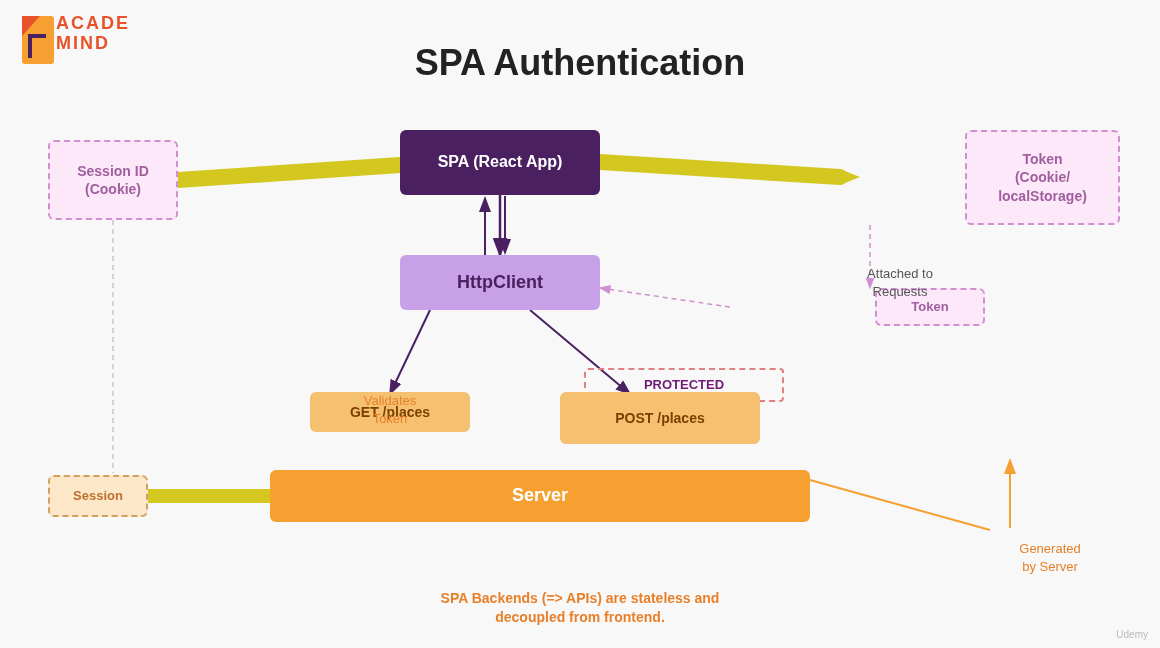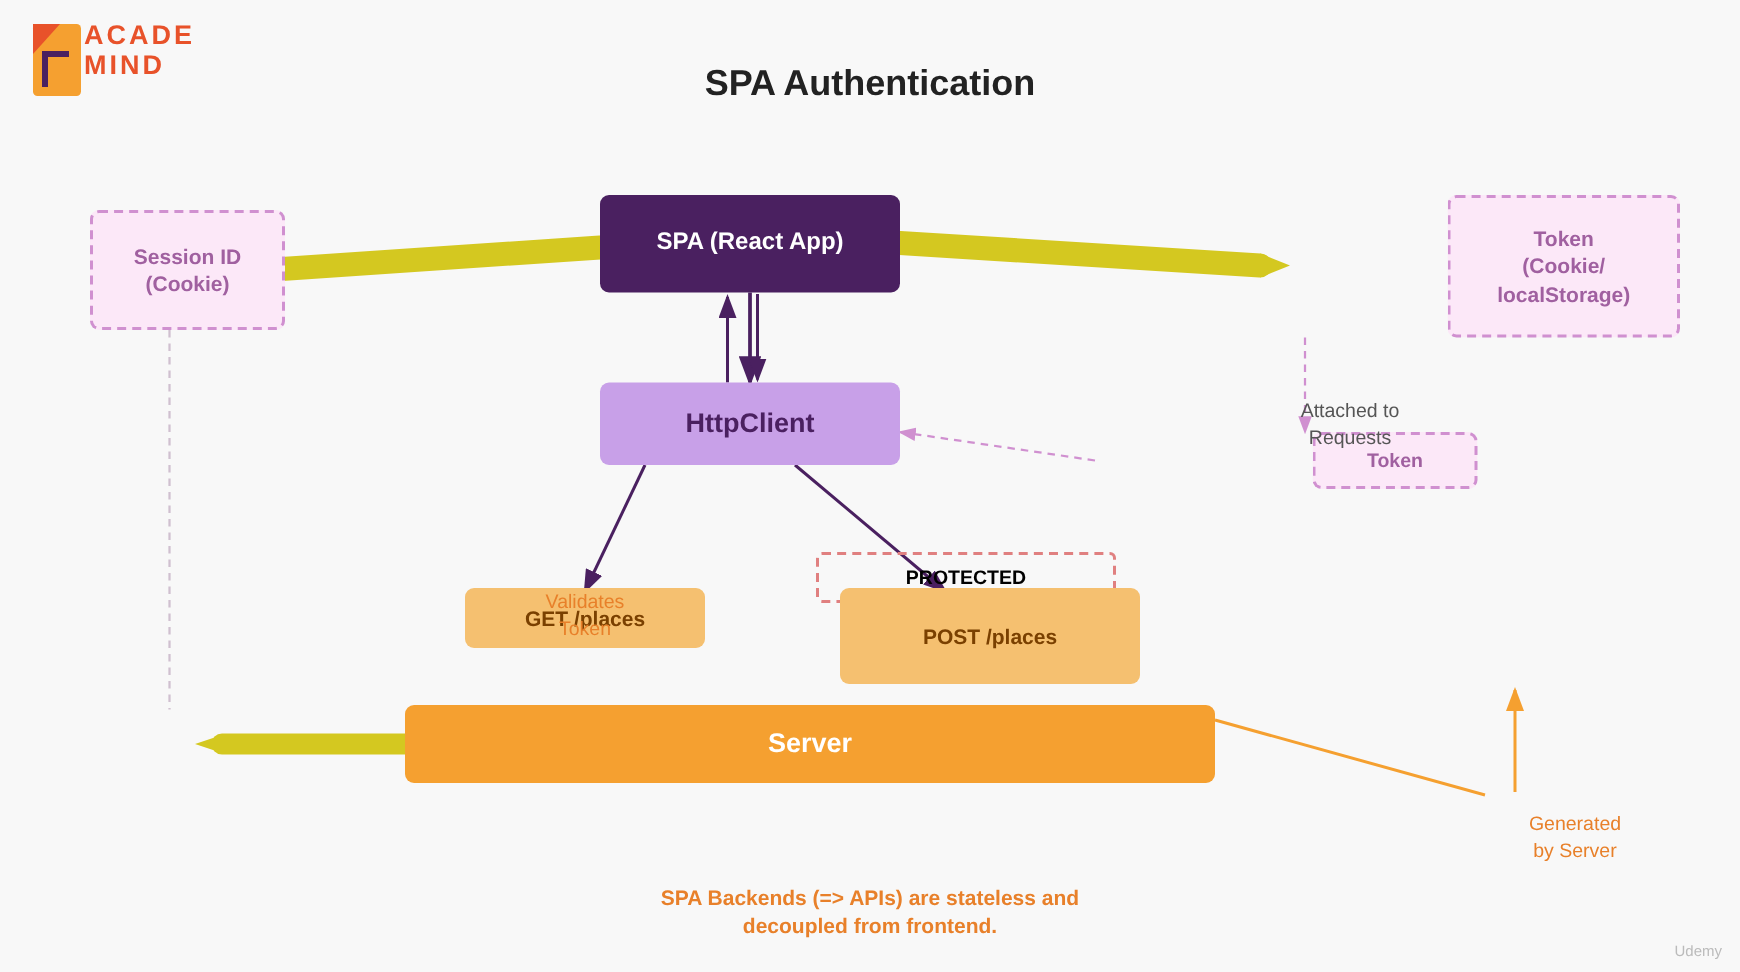--- a/index.html
+++ b/index.html
@@ -35,21 +35,21 @@
     .logo-text span {
       color: #e8522a;
     }
 
     
     .page-title {
       position: absolute;
       top: 42px;
       left: 0; right: 0;
       text-align: center;
-      font-size: 24px;
+      font-size: 36px;
       font-weight: 700;
       color: #222;
     }
 
     
     .diagram {
       position: absolute;
       top: 110px;
       left: 30px;
       right: 30px;
@@ -70,21 +70,20 @@
     }
 
     
     .box-session-id {
       left: 18px; top: 30px;
       width: 130px; height: 80px;
       background: #fce8f8;
       border: 2px dashed #d090d0;
       color: #a060a0;
       font-size: 14px;
-      margin-left: 12px;
     }
 
     
     .box-spa {
       left: 370px; top: 20px;
       width: 200px; height: 65px;
       background: #4a2060;
       border: none;
       color: #fff;
       font-size: 16px;
@@ -115,45 +114,45 @@
       right: 145px; top: 178px;
       width: 110px; height: 38px;
       background: #fce8f8;
       border: 2px dashed #d090d0;
       color: #a060a0;
       font-size: 13px;
     }
 
     
     .box-protected {
-      left: 514px; top: 258px;
+      left: 554px; top: 258px;
       width: 200px; height: 34px;
       background: transparent;
       border: 2px dashed #e08080;
-      color: #000000;
+      color: #701a75;
       font-size: 13px;
       font-weight: 700;
       border-radius: 4px;
     }
 
     
     .box-get {
       left: 280px; top: 282px;
       width: 160px; height: 40px;
       background: #f5c070;
       border: none;
       color: #7a4000;
       font-size: 14px;
       border-radius: 6px;
     }
 
     
     .box-post {
       left: 530px; top: 282px;
-      width: 200px; height: 64px;
+      width: 200px; height: 52px;
       background: #f5c070;
       border: none;
       color: #7a4000;
       font-size: 14px;
       border-radius: 6px;
     }
 
     
     .box-server {
       left: 240px; top: 360px;
@@ -346,20 +345,23 @@
   </div>
 
   <div class="box box-post">
     <span>POST /places</span>
   </div>
 
   <div class="box box-server">
     <span>Server</span>
   </div>
 
+  <div class="box box-session">
+    <span>Session</span>
+  </div>
 
   <div class="label label-validates" style="white-space:pre-line;">Validates
 Token</div>
 
   <div class="label label-attached" style="white-space:pre-line;">Attached to
 Requests</div>
 
   <div class="label label-generated" style="white-space:pre-line;">Generated
 by Server</div>
 

